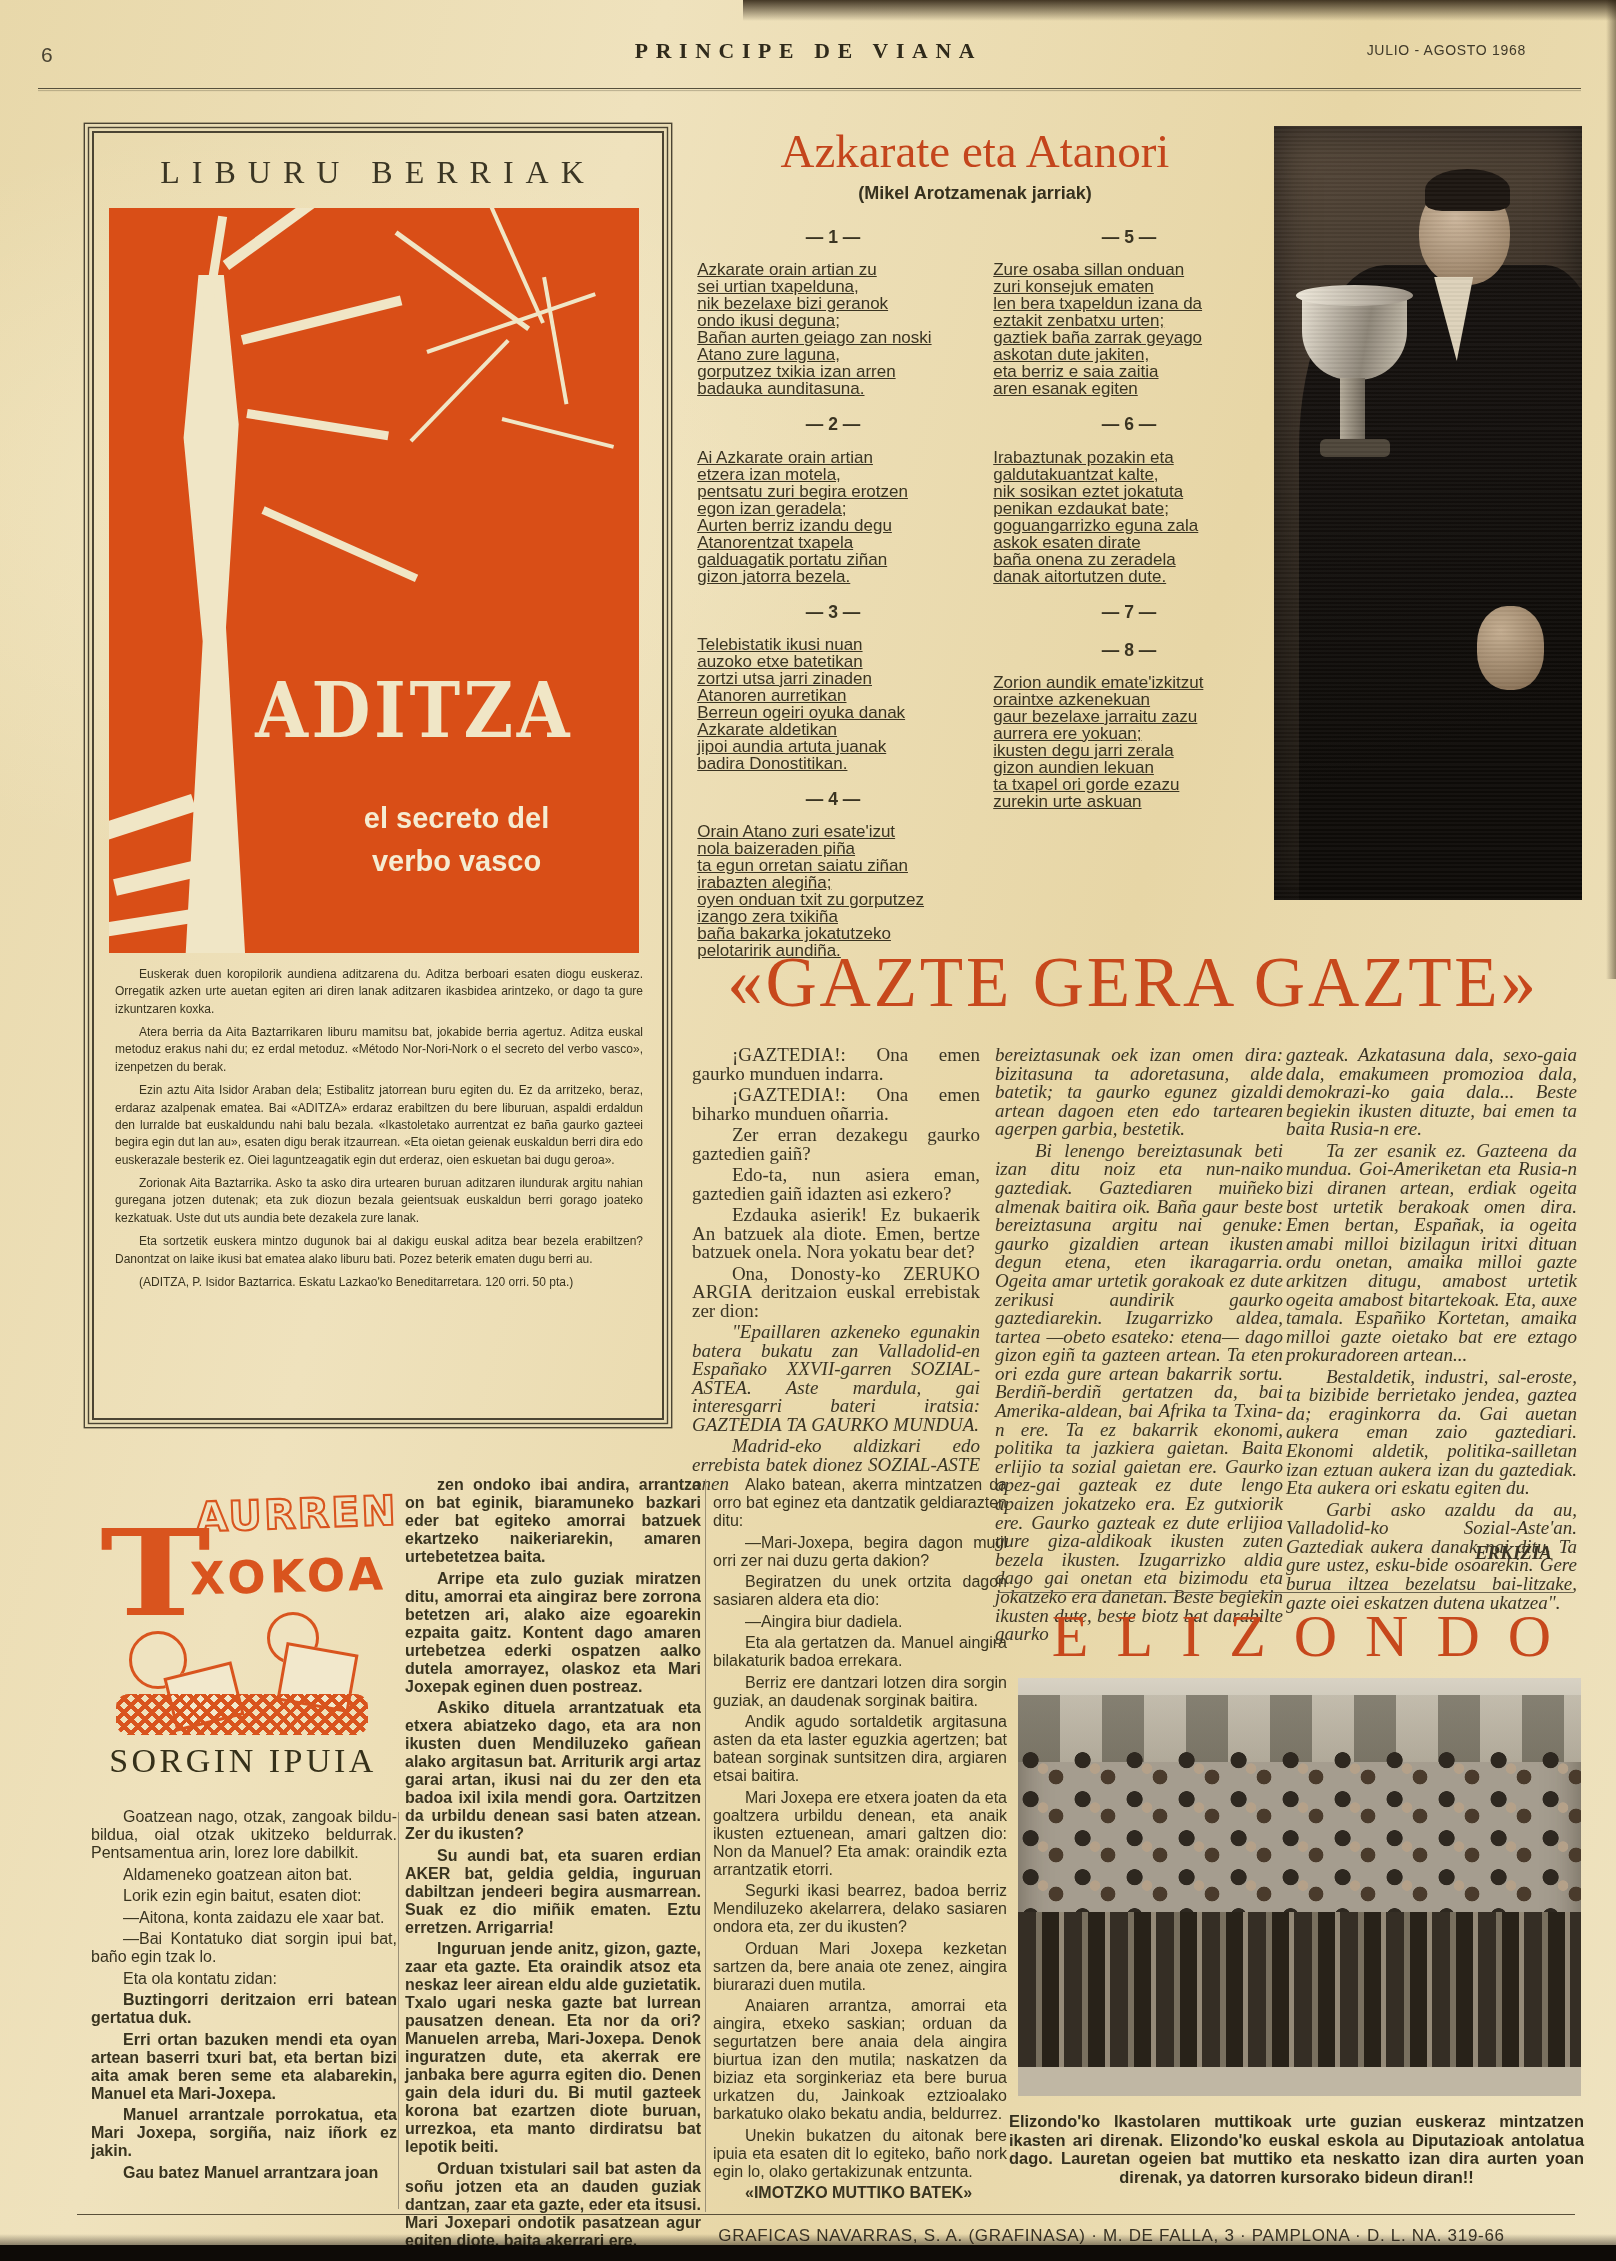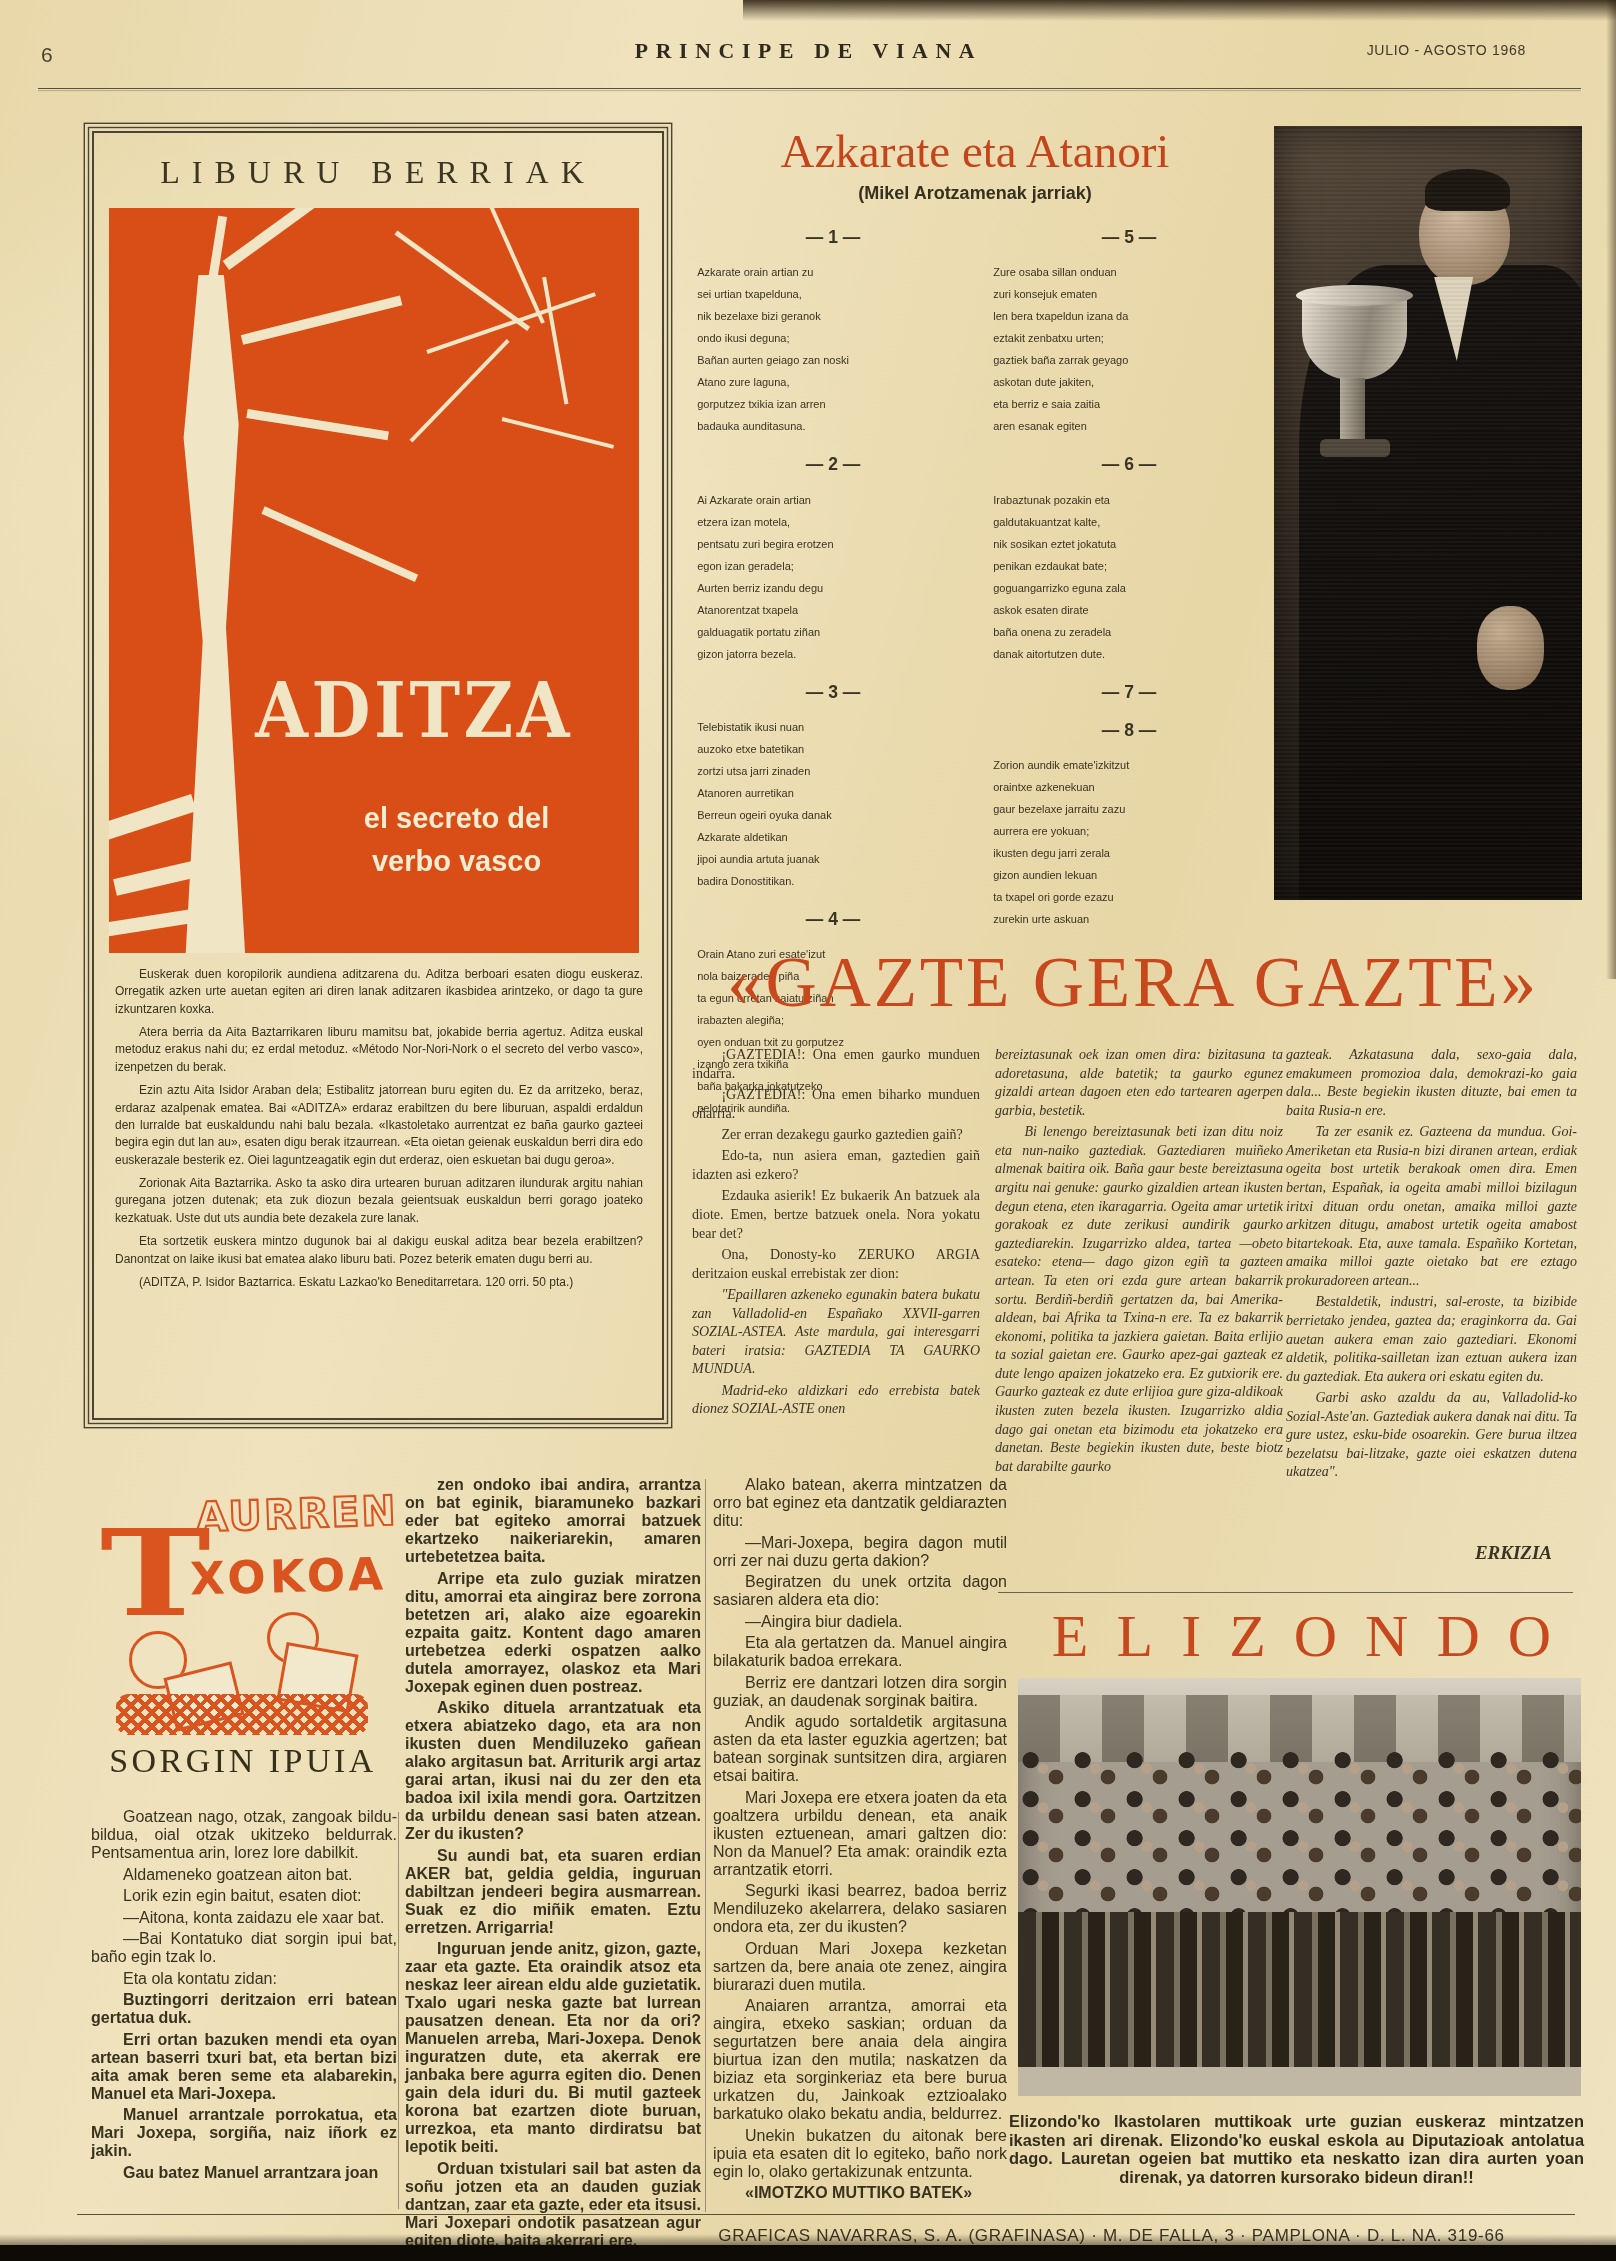--- a/index.html
+++ b/index.html
@@ -62,22 +62,22 @@
 
   
   .azk-title{position:absolute; left:685px; top:124px; width:580px; text-align:center;
     font-size:47px; color:#c4451c; font-weight:400;}
   .azk-sub{position:absolute; left:685px; top:183px; width:580px; text-align:center;
     font-family:"Liberation Sans",sans-serif; font-weight:700; font-size:18px; color:#36311f;}
   .vcol{position:absolute; top:210px; width:280px;}
   .vcolA{left:693px;} .vcolB{left:989px;}
   .v-num{text-align:center; font-family:"Liberation Sans",sans-serif; font-weight:700;
     font-size:17.5px; margin:17px 0 13.3px; color:#3a3422;}
-  .v-text{font-family:"Liberation Sans",sans-serif; font-size:11px; line-height:22px;
-    white-space:pre-line; padding-left:4.2px; color:#3a3422;}
+  .v-text{font-family:"Liberation Sans",sans-serif; font-size:17px; line-height:17px;
+    white-space:pre-line; padding-left:4.2px; color:#3a3422;text-decoration:underline;}
 
   
   .photo1{position:absolute; left:1274px; top:126px; width:308px; height:774px; overflow:hidden;
     background:linear-gradient(155deg,#57493b 0%, #3a3026 35%, #241e17 70%, #191510 100%);
     box-shadow:inset 0 0 42px rgba(0,0,0,.6);}
   .ph-head{position:absolute; left:47%; top:7%; width:91px; height:105px; border-radius:50% 50% 46% 46%;
     background:radial-gradient(circle at 40% 35%, #cdb79d, #967e63 80%);}
   .ph-hair{position:absolute; left:49%; top:5.5%; width:85px; height:42px; border-radius:50% 50% 20% 20%;
     background:#1c1611;}
   .ph-suit{position:absolute; left:8%; top:18%; width:100%; height:85%; border-radius:28% 20% 0 0;
@@ -95,21 +95,21 @@
   .ph-hand{position:absolute; left:66%; top:62%; width:67px; height:84px; border-radius:45%;
     background:radial-gradient(circle at 35% 30%, #c4ad90, #8a7257 85%);}
   .ph-grain{position:absolute; inset:0;
     background:repeating-linear-gradient(0deg, rgba(255,255,255,.03) 0 2.1px, rgba(0,0,0,.04) 2.1px 4.2px);}
 
   
   .gz-title{position:absolute; left:682px; top:942px; width:902px; text-align:center;
     font-size:71px; color:#c7481c; letter-spacing:2.8px;}
   .gz-col{position:absolute; top:1046px; width:288px;}
   .gz1{left:692px;} .gz2{left:995px;} .gz3{left:1286px; width:291px;}
-  .gz-col p{margin:0 0 2.8px; font-size:14px; line-height:18.6px; text-align:justify;
+  .gz-col p{margin:0 0 2.8px; font-size:19px; line-height:18.6px; text-align:justify;
     text-indent:2.1em; color:#3a3424;}
   .gz2 p, .gz3 p{font-style:italic;}
   p.it{font-style:italic;}
   p.noind{text-indent:0;}
   p.b{font-weight:700;}
   p.ctr{text-align:center; text-indent:0;}
   .gz-sig{position:absolute; left:1286px; top:1542px; width:266px; text-align:right;
     font-style:italic; font-weight:700; font-size:19px; color:#3a3424;}
   .gz-rule{position:absolute; left:998px; top:1592px; width:575px; border-top:1.4px solid #6b6450;}
 

